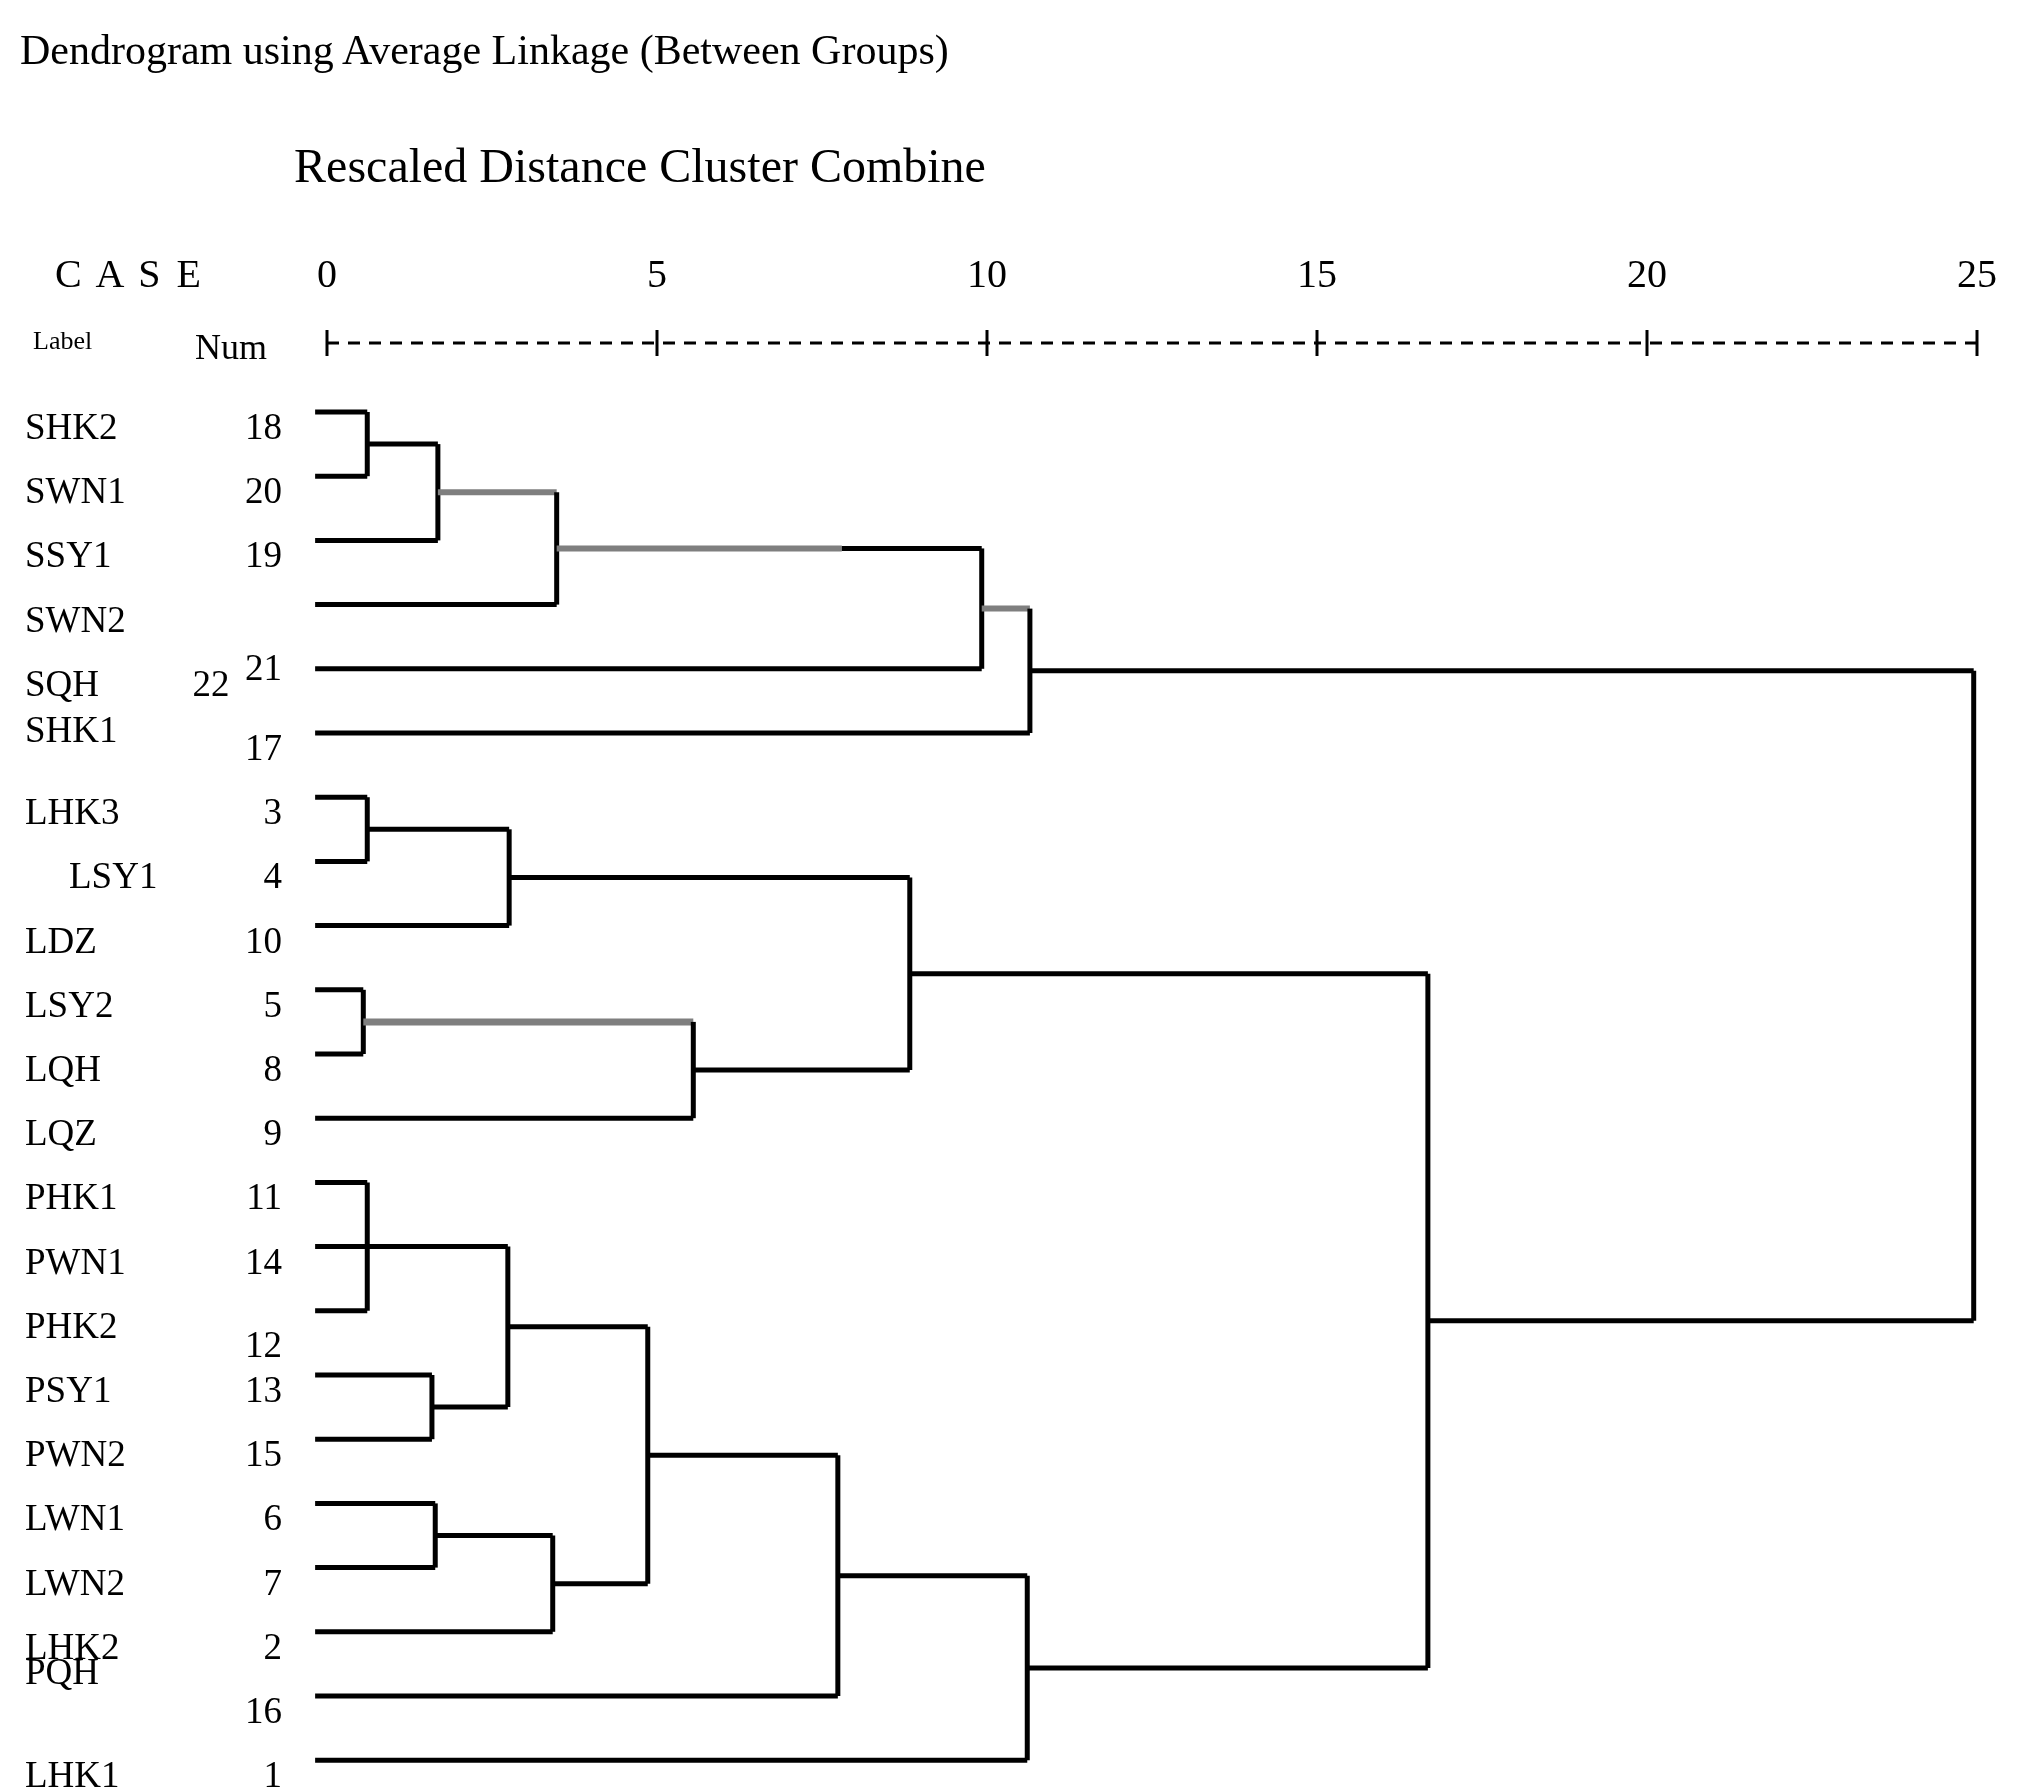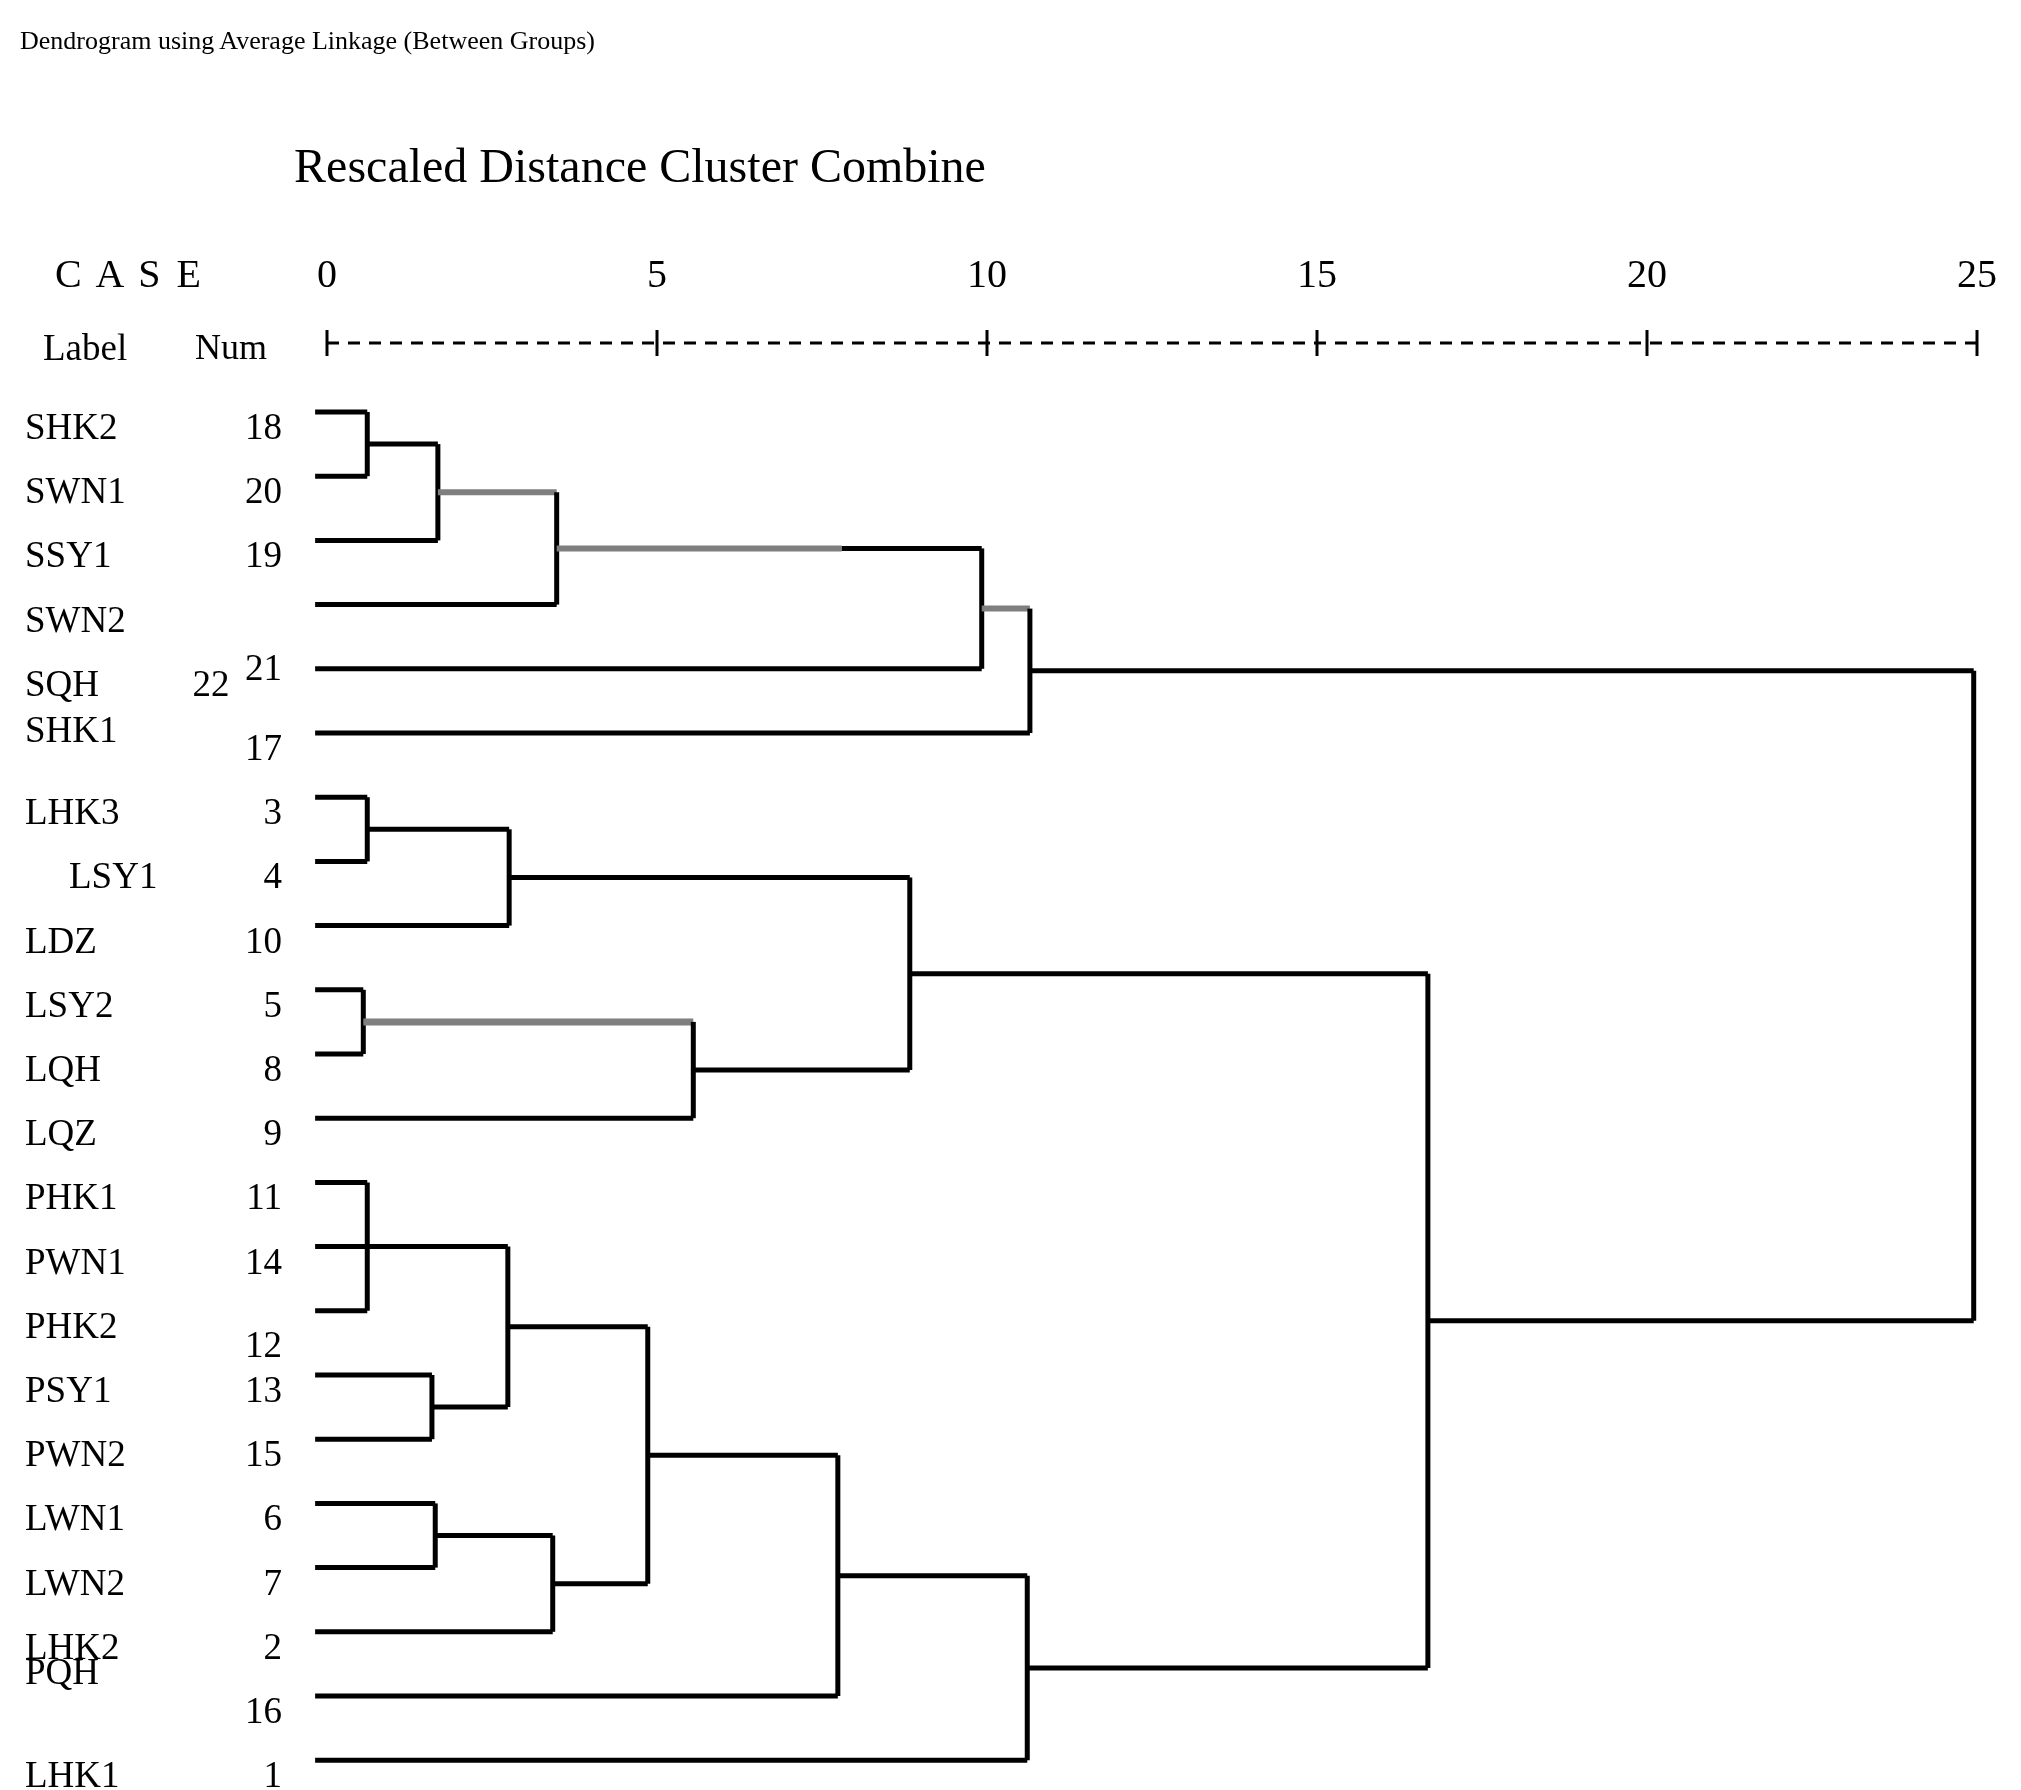--- a/index.html
+++ b/index.html
@@ -1,22 +1,22 @@
 <!DOCTYPE html>
 <html><head>
 <meta charset="utf-8">
 <style>
   html,body{margin:0;padding:0;background:#fff;}
   #canvas{position:relative;width:2021px;height:1790px;background:#ffffff;
           font-family:"Liberation Serif", serif;color:#000;overflow:hidden;}
   .abs{position:absolute;white-space:nowrap;}
-  #title{left:20px;top:26px;font-size:26px;}
+  #title{left:20px;top:26px;font-size:42px;}
   #subtitle{left:20px;top:138px;width:1240px;text-align:center;font-size:48px;}
   #case-header{left:55px;top:250px;font-size:40px;letter-spacing:3px;}
-  #label-header{left:43px;top:326px;font-size:37px;}
+  #label-header{left:33px;top:326px;font-size:26px;}
   #num-header{left:195px;top:326px;font-size:36px;}
   .tick-label{position:absolute;top:250px;font-size:40px;transform:translateX(-50%);}
   .leaf-label{position:absolute;left:25px;font-size:37px;}
   .leaf-num{position:absolute;left:140px;width:142px;text-align:right;font-size:37px;}
   svg{position:absolute;left:0;top:0;}
 </style>
 </head>
 <body>
 
 <div id="canvas">

